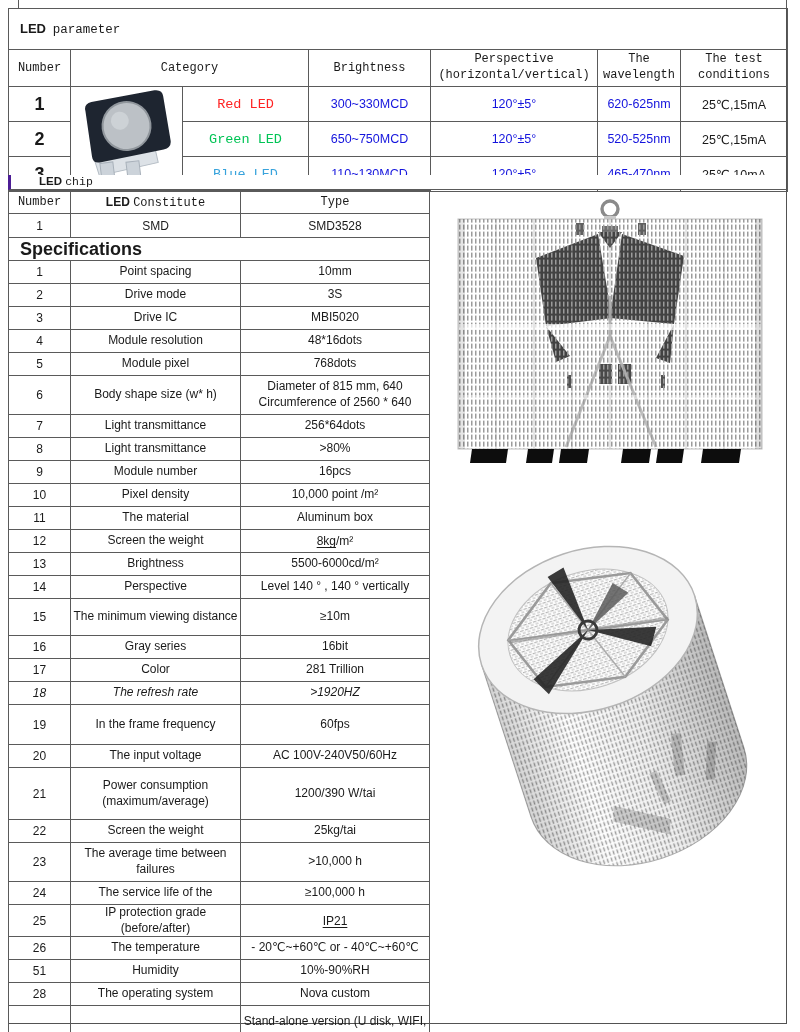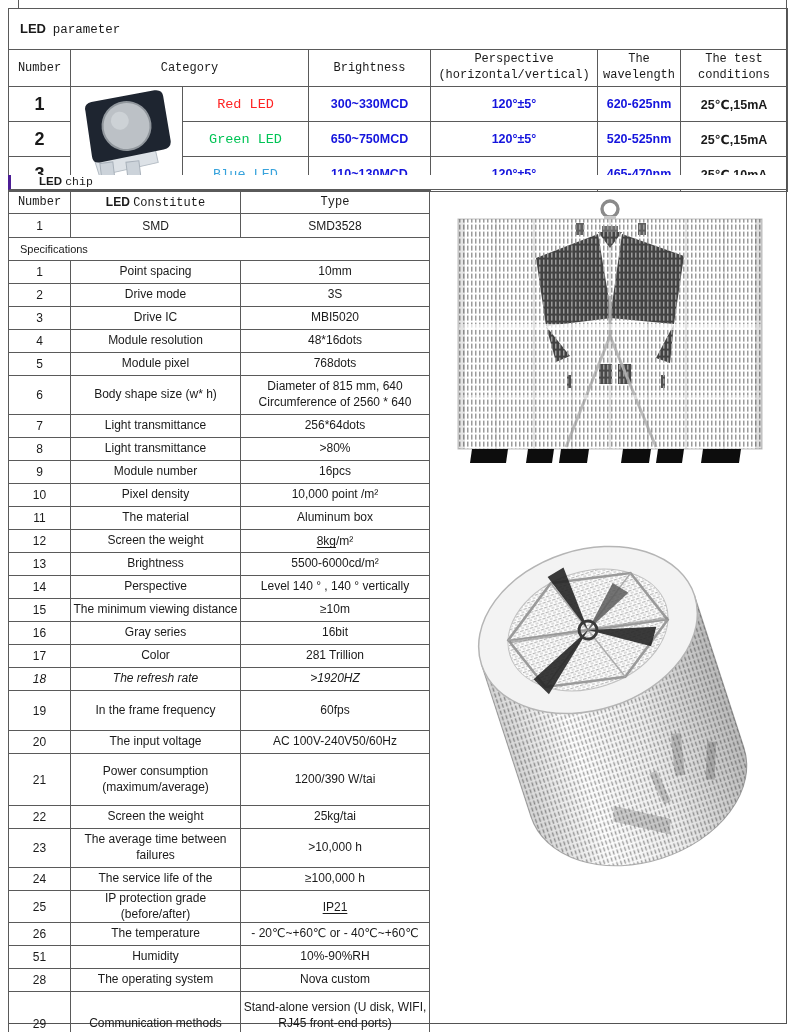--- a/index.html
+++ b/index.html
@@ -14,29 +14,29 @@
      font-size:12px;overflow:hidden;}
   .prel{white-space:pre-line;line-height:1.3;}
   .band-cell{text-align:left;padding-left:11px;}
   .param-table{position:absolute;left:8px;top:8px;width:779px;height:167px;}
   .h-title{height:41px;}
   .h-head{height:37px;}
   .h-row{height:35px;}
   .param-table .head td{font-size:12px;}
   .big-num{font-size:18px;font-weight:bold;}
   .led-name{font-size:13.5px;}
-  .val{font-size:12.5px;font-weight:bold;}
+  .val{font-size:12.5px;font-weight:normal;}
   .chip-band{position:absolute;left:8px;top:175px;width:779px;height:15px;box-sizing:border-box;
              border-left:3px solid #4c1d95;border-right:1px solid #525252;border-bottom:1px solid #5a5a5a;
              font-size:11.5px;line-height:13px;padding-left:28px;background:#fff;}
   .spec-table{position:absolute;left:8px;top:190px;width:421px;height:834px;}
   .spec-table .chip-head{height:23px;}
   .spec-table .chip-row{height:24px;}
   .spec-table .spec-band{height:23px;}
-  .spec-band td{font-weight:normal;font-size:11px;}
+  .spec-band td{font-weight:bold;font-size:18px;}
   .u{text-decoration:underline;text-underline-offset:2px;}
   .fig{position:absolute;}
   .band-title-bold{font-weight:bold;font-size:13px;}
   .band-title-rest{font-size:12.5px;}
 </style>
 </head>
 <body>
 
 <div class="page">
 
@@ -196,21 +196,21 @@
         <tr style="height: 23px;">
           <td>13</td>
           <td class="prel">Brightness</td>
           <td class="prel">5500-6000cd/m²</td>
         </tr>
         <tr style="height: 23px;">
           <td>14</td>
           <td class="prel">Perspective</td>
           <td class="prel">Level 140 ° , 140 °  vertically</td>
         </tr>
-        <tr style="height: 23px;">
+        <tr style="height: 37px;">
           <td>15</td>
           <td class="prel">The minimum viewing distance</td>
           <td class="prel">≥10m</td>
         </tr>
         <tr style="height: 23px;">
           <td>16</td>
           <td class="prel">Gray series</td>
           <td class="prel">16bit</td>
         </tr>
         <tr style="height: 23px;">

